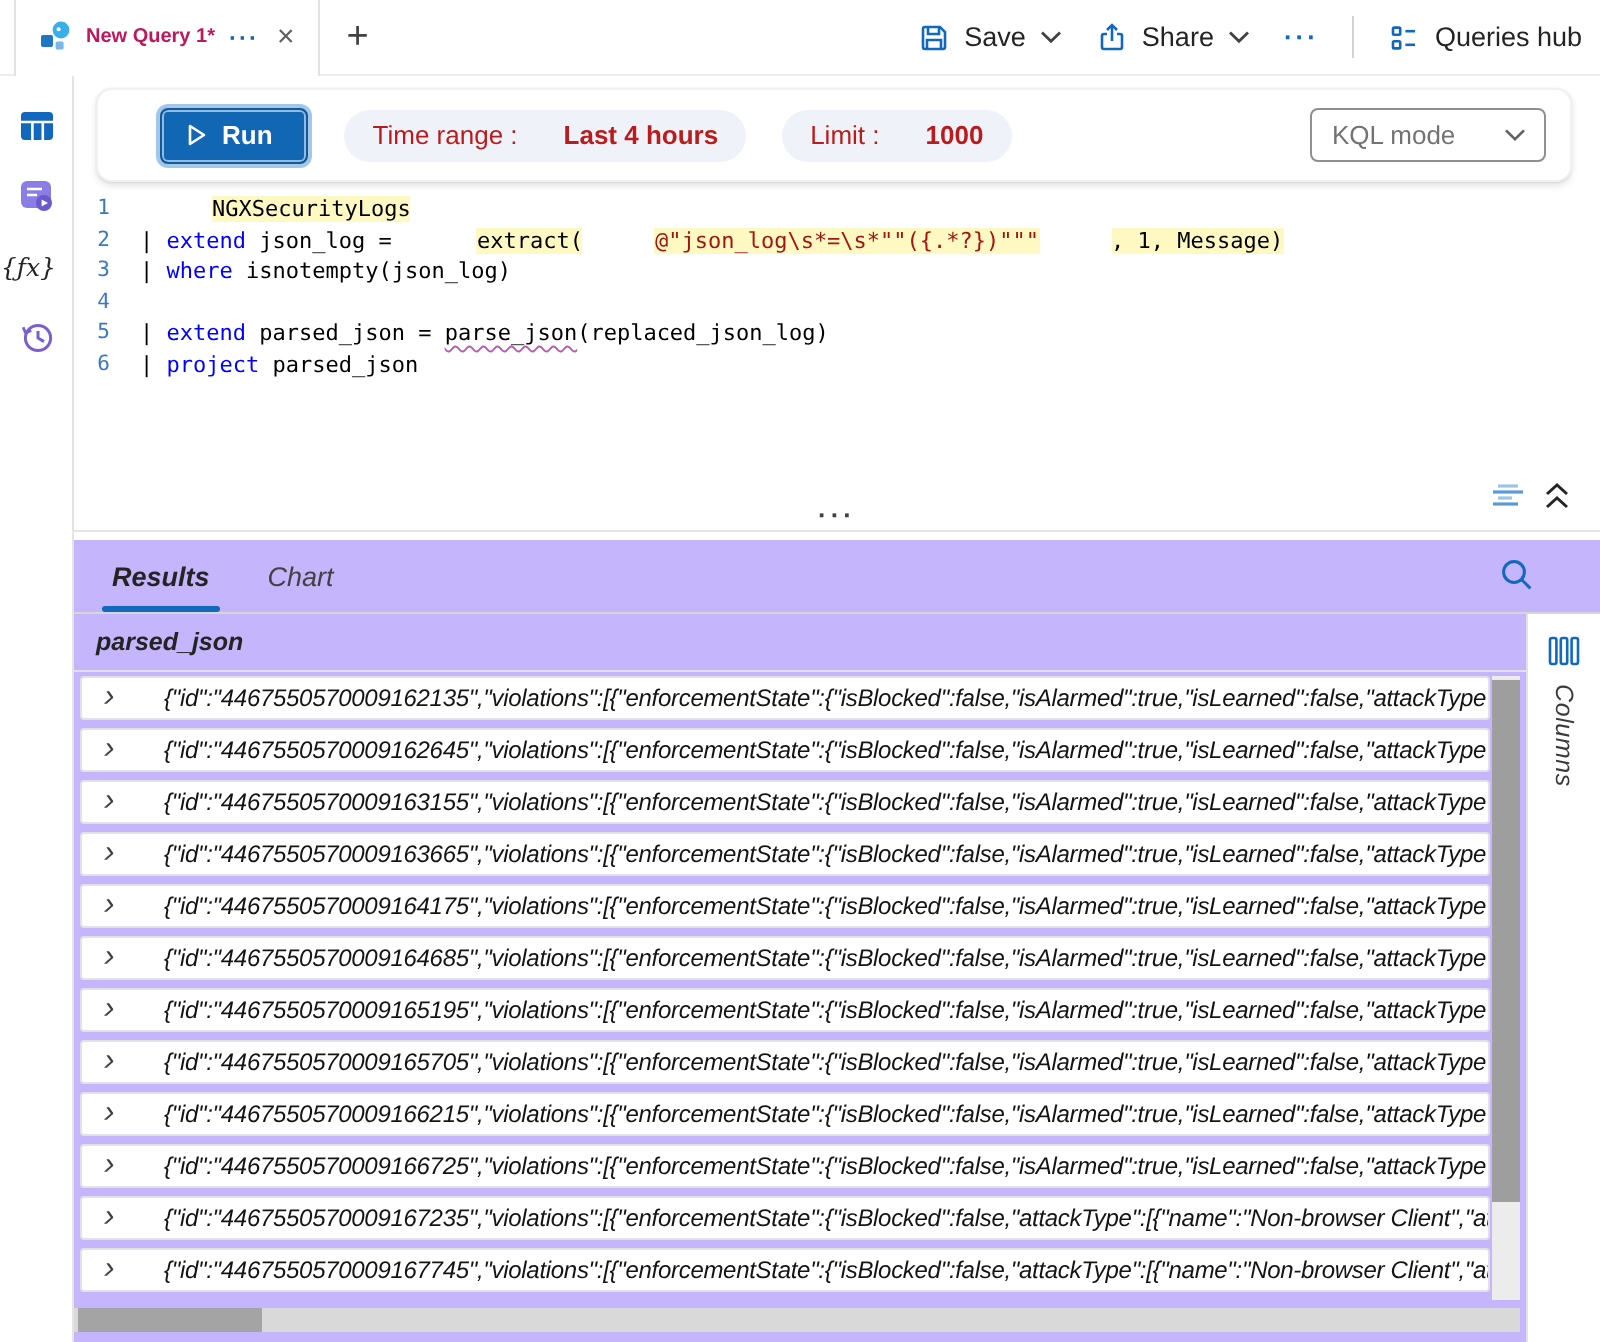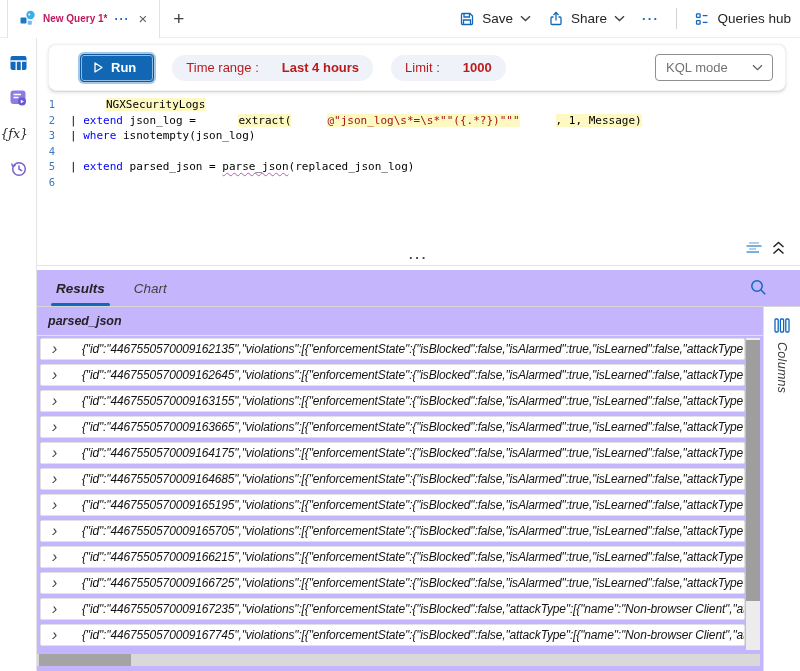--- a/index.html
+++ b/index.html
@@ -226,20 +226,21 @@
     </div>
     <div class="cl">
       <span class="ln">4</span>
     </div>
     <div class="cl">
       <span class="ln">5</span>
       <span><span>| </span><span class="kw">extend</span><span> parsed_json = </span><span class="squig">parse_json</span><span>(replaced_json_log)</span></span>
     </div>
     <div class="cl">
       <span class="ln">6</span>
+      <span><span>| </span><span class="kw">project</span><span> parsed_json</span></span>
     </div>
   </div>
 
   <div class="editor-icons">
     <span>
       <svg width="18" height="14" viewBox="0 0 18 14" fill="none" stroke="#5b9bd5" stroke-width="1.6">
         <path d="M4 2 H14" stroke="#9dc3e6"></path>
         <path d="M1.5 5 H16.5" stroke="#5b9bd5"></path>
         <path d="M4 8 H11" stroke="#9dc3e6"></path>
         <path d="M1.5 11 H14" stroke="#5b9bd5"></path>

